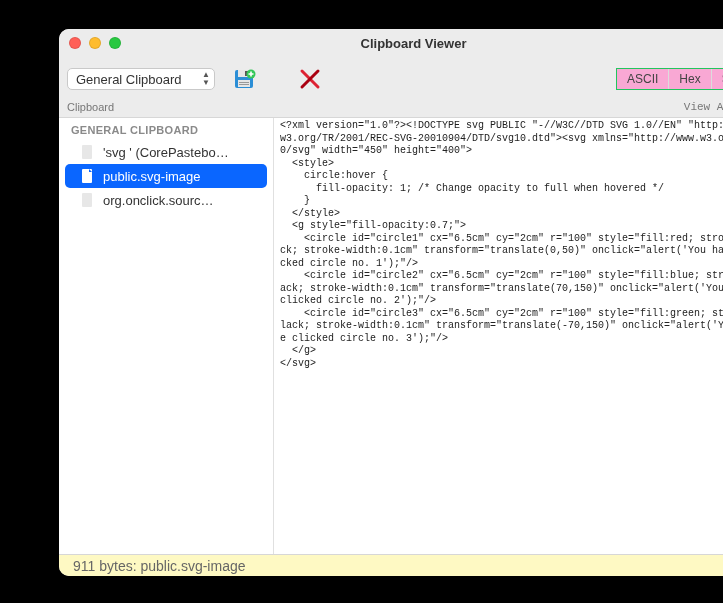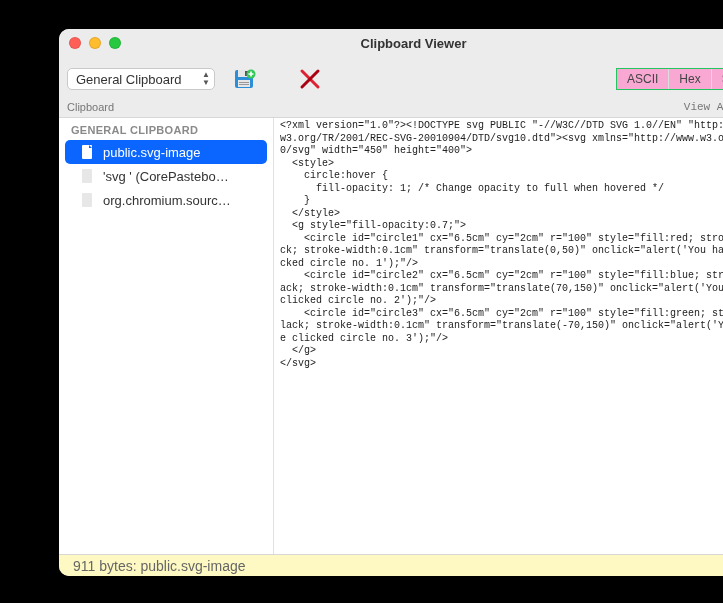--- a/index.html
+++ b/index.html
@@ -203,40 +203,40 @@
   <div class="labelsrow">
     <div class="lbl-left">Clipboard</div>
     <div class="lbl-spacer"></div>
     <div class="lbl-right">View As</div>
   </div>
 
   <div class="content">
     <div class="sidebar">
       <div class="sidebar-hdr">GENERAL CLIPBOARD</div>
 
+      <div class="sb-item">
+        <svg class="file-icon off" viewBox="0 0 16 16">
+          <rect x="3" y="1" width="10" height="14" rx="1" fill="#bbb"></rect>
+        </svg>
+        <span>'svg ' (CorePastebo…</span>
+      </div>
+
       <div class="sb-item selected">
         <svg class="file-icon" viewBox="0 0 16 16">
           <rect x="3" y="1" width="10" height="14" rx="1" fill="#fff"></rect>
           <path d="M10 1 L13 4 L10 4 Z" fill="#cfe6ff"></path>
         </svg>
         <span>public.svg-image</span>
       </div>
 
       <div class="sb-item">
         <svg class="file-icon off" viewBox="0 0 16 16">
           <rect x="3" y="1" width="10" height="14" rx="1" fill="#bbb"></rect>
         </svg>
-        <span>'svg ' (CorePastebo…</span>
-      </div>
-
-      <div class="sb-item">
-        <svg class="file-icon off" viewBox="0 0 16 16">
-          <rect x="3" y="1" width="10" height="14" rx="1" fill="#bbb"></rect>
-        </svg>
-        <span>org.chromium.sourc…</span>
+        <span>org.onclick.sourc…</span>
       </div>
     </div>
 
     <div class="textpane">&lt;?xml version="1.0"?&gt;&lt;!DOCTYPE svg PUBLIC "-//W3C//DTD SVG 1.0//EN" "http://www.w3.org/TR/2001/REC-SVG-20010904/DTD/svg10.dtd"&gt;&lt;svg xmlns="http://www.w3.org/2000/svg" width="450" height="400"&gt;
   &lt;style&gt;
     circle:hover {
       fill-opacity: 1; /* Change opacity to full when hovered */
     }
   &lt;/style&gt;
   &lt;g style="fill-opacity:0.7;"&gt;

